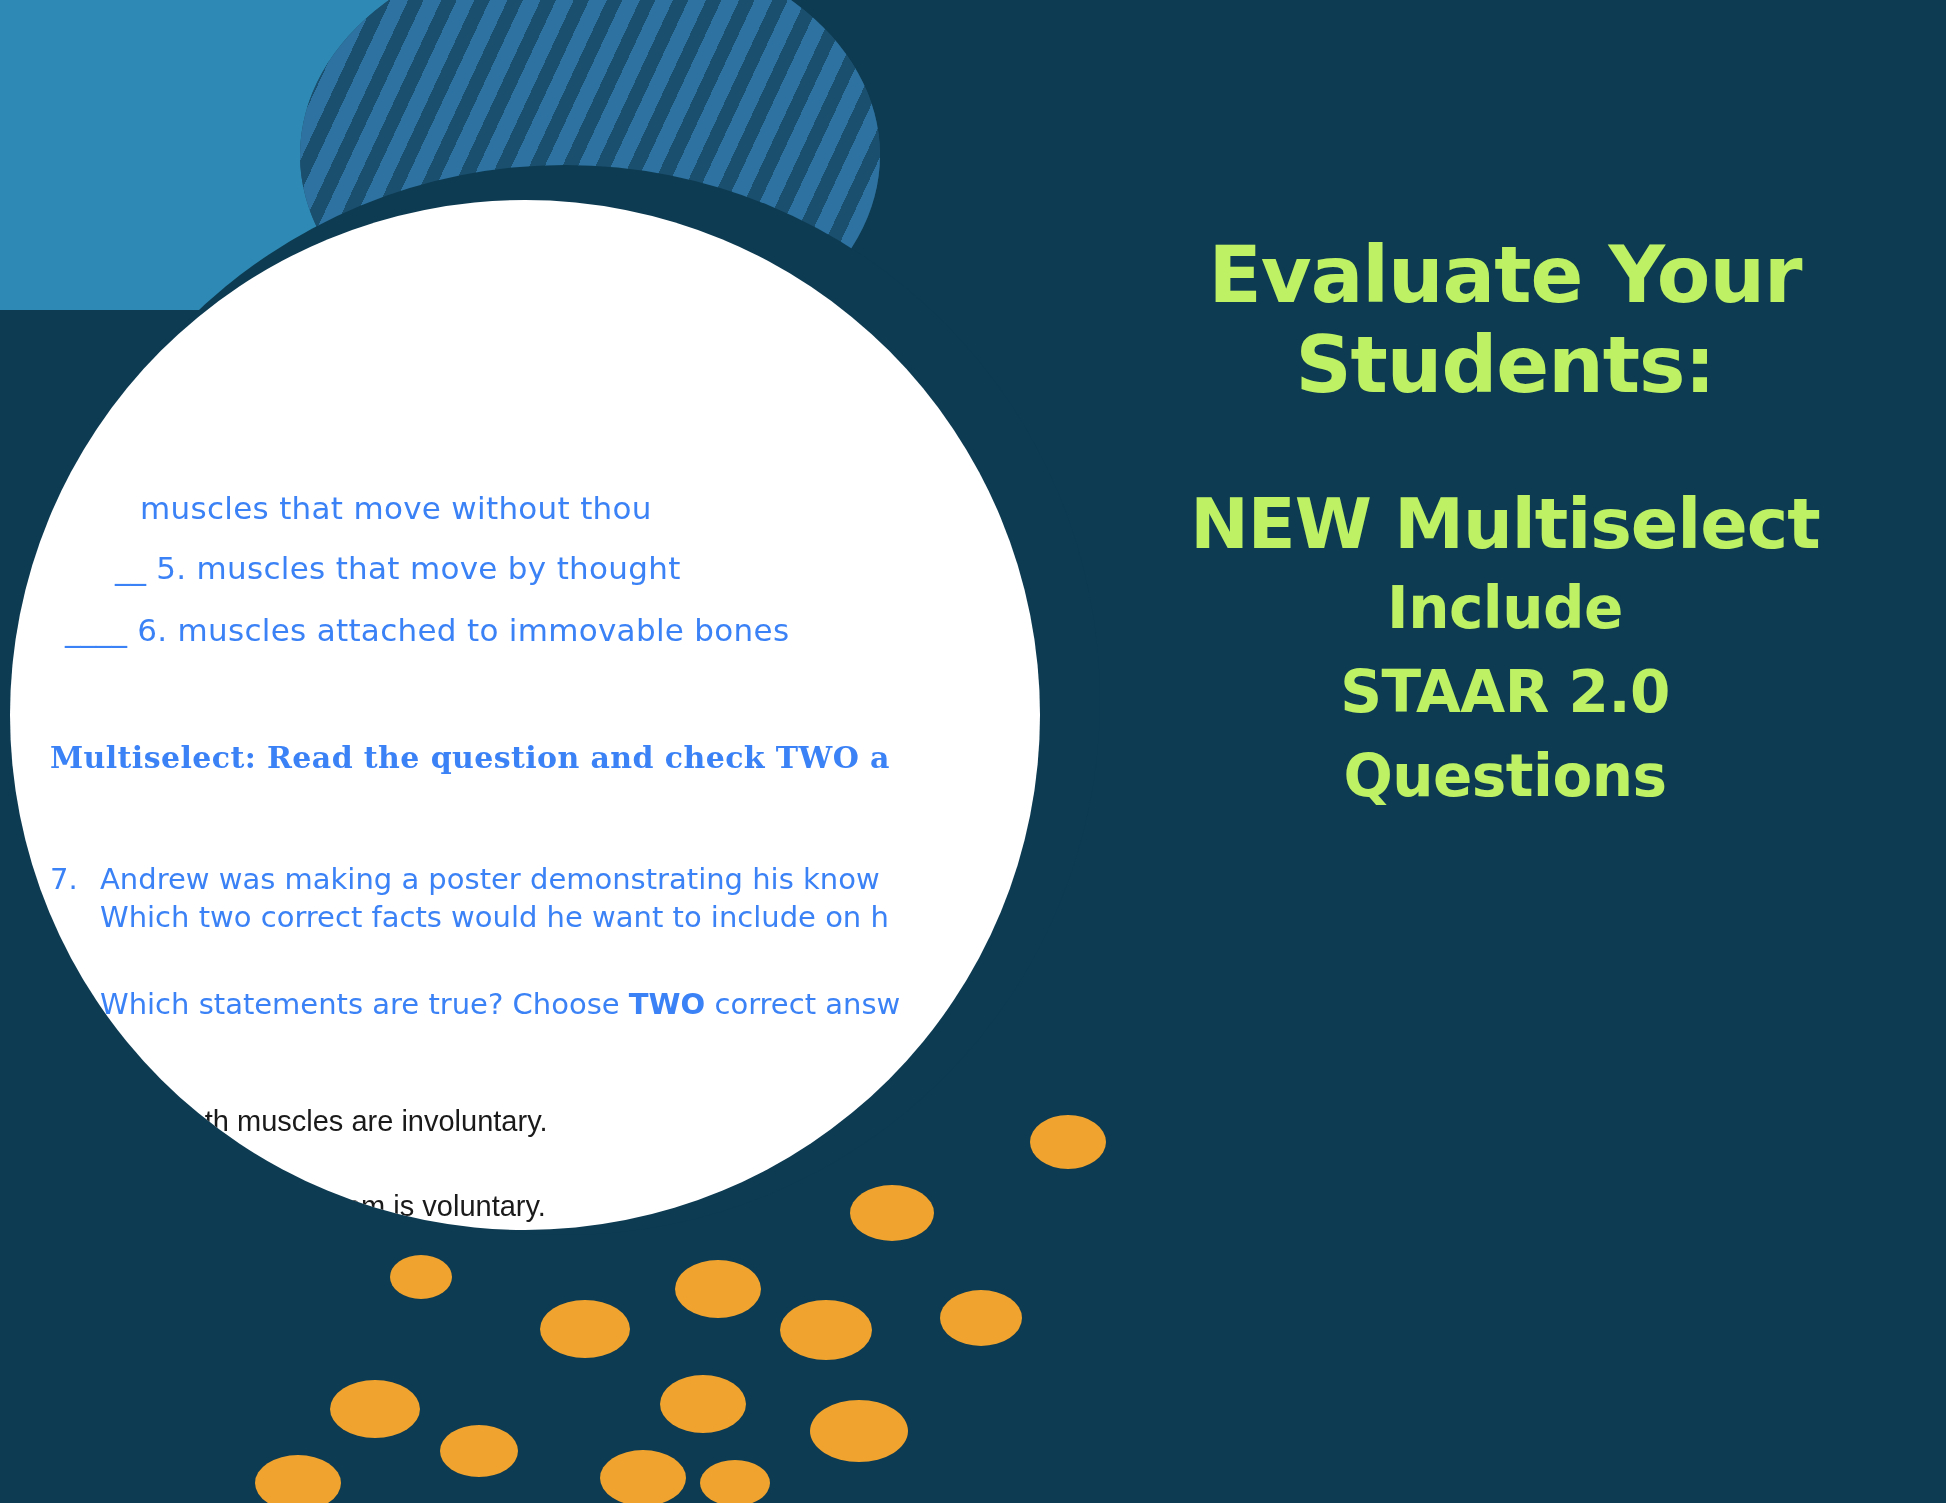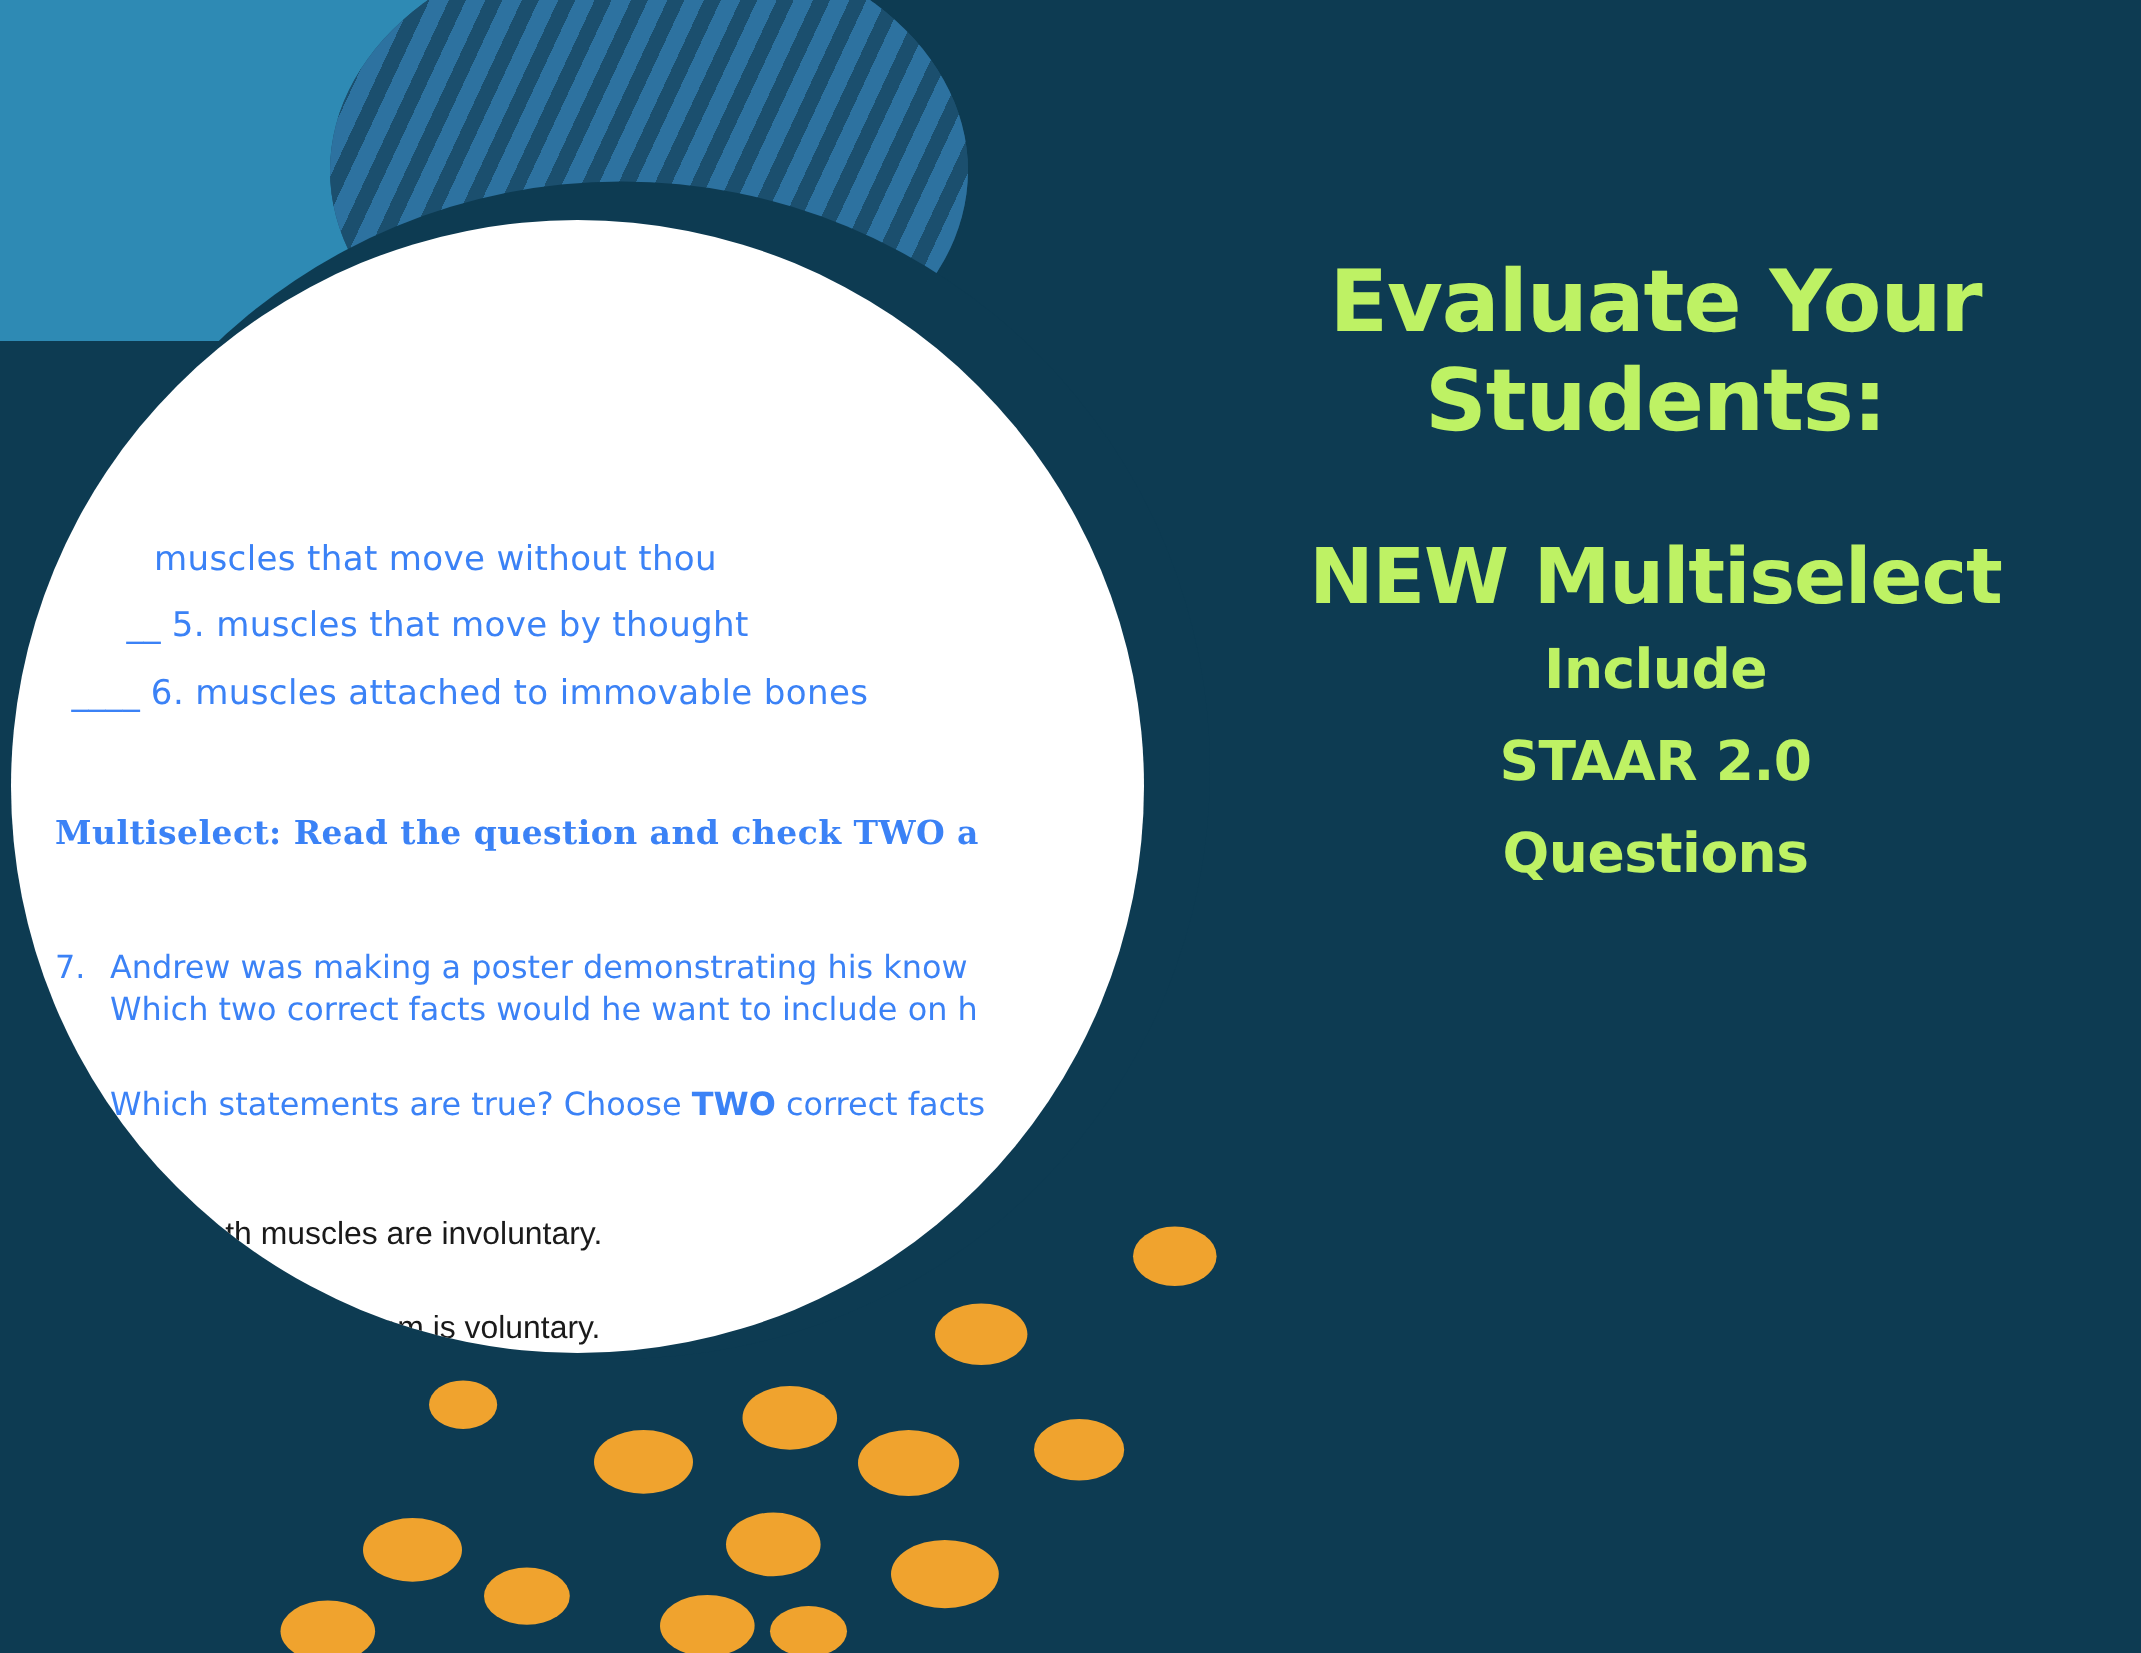--- a/index.html
+++ b/index.html
@@ -148,21 +148,21 @@
   }
   .headline .gap {
     height: 72px;
   }
   .headline .l2 {
     font-size: 70px;
     line-height: 84px;
     letter-spacing: -1px;
   }
   .headline .l3 {
-    font-size: 50px;
+    font-size: 58px;
     line-height: 84px;
     letter-spacing: -0.5px;
   }
 </style>
 </head>
 <body>
 
 <div id="canvas">
 
   <div class="bg-teal-round"></div>
@@ -190,21 +190,21 @@
         <span>muscles attached to immovable bones</span>
       </div>
 
       <div class="ws-line ws-heading" style="left:40px; top:540px;">Multiselect:  Read the question and check TWO a</div>
 
       <div class="ws-line ws-para" style="left:40px; top:660px;">7.</div>
       <div class="ws-line ws-para" style="left:90px; top:660px;">Andrew was making a poster demonstrating his know</div>
       <div class="ws-line ws-para" style="left:90px; top:698px;">Which two correct facts would he want to include on h</div>
 
       <div class="ws-line ws-para" style="left:90px; top:785px;">
-        <span>Which statements are true? Choose </span><span style="font-weight:bold;">TWO</span><span> correct  facts</span>
+        <span>Which statements are true? Choose </span><span style="font-weight:bold;">TWO</span><span> correct  answ</span>
       </div>
 
       <div class="ws-choice" style="left:65px; top:905px;">
         <span class="checkbox"></span><span>Smooth muscles are involuntary.</span>
       </div>
 
       <div class="ws-choice" style="left:65px; top:990px;">
         <span class="checkbox"></span><span>The skeletal system is voluntary.</span>
       </div>
 

